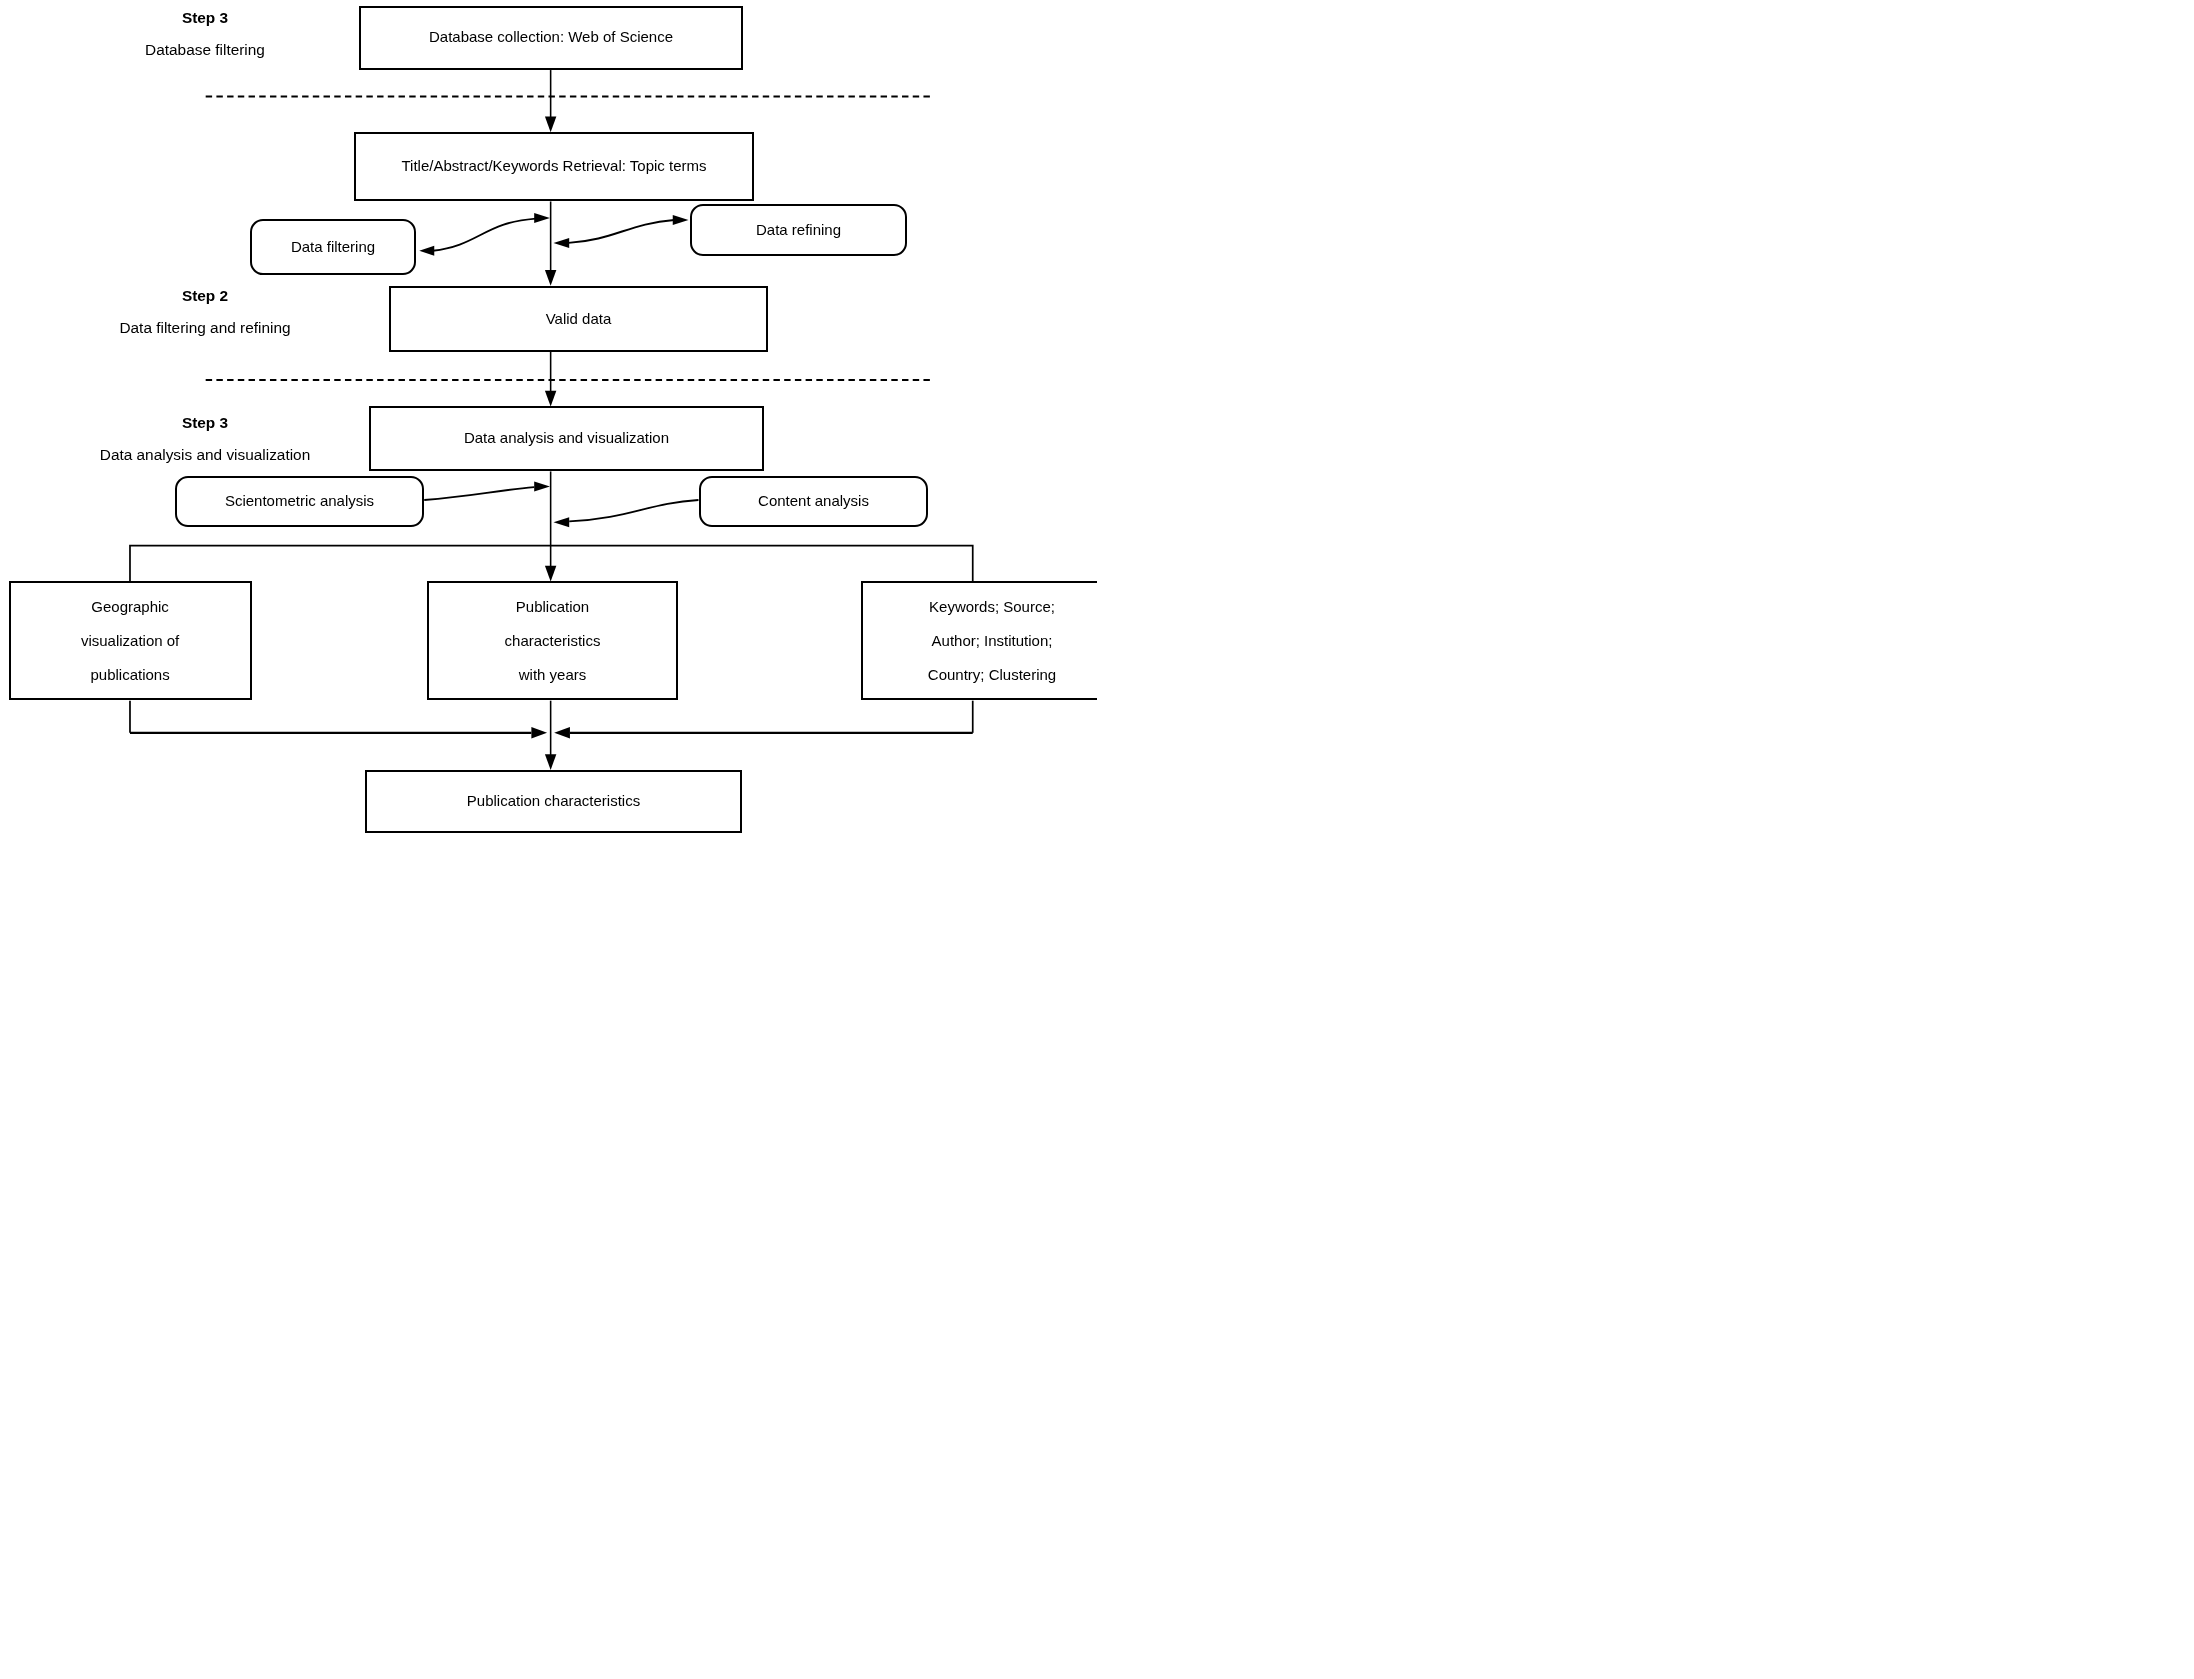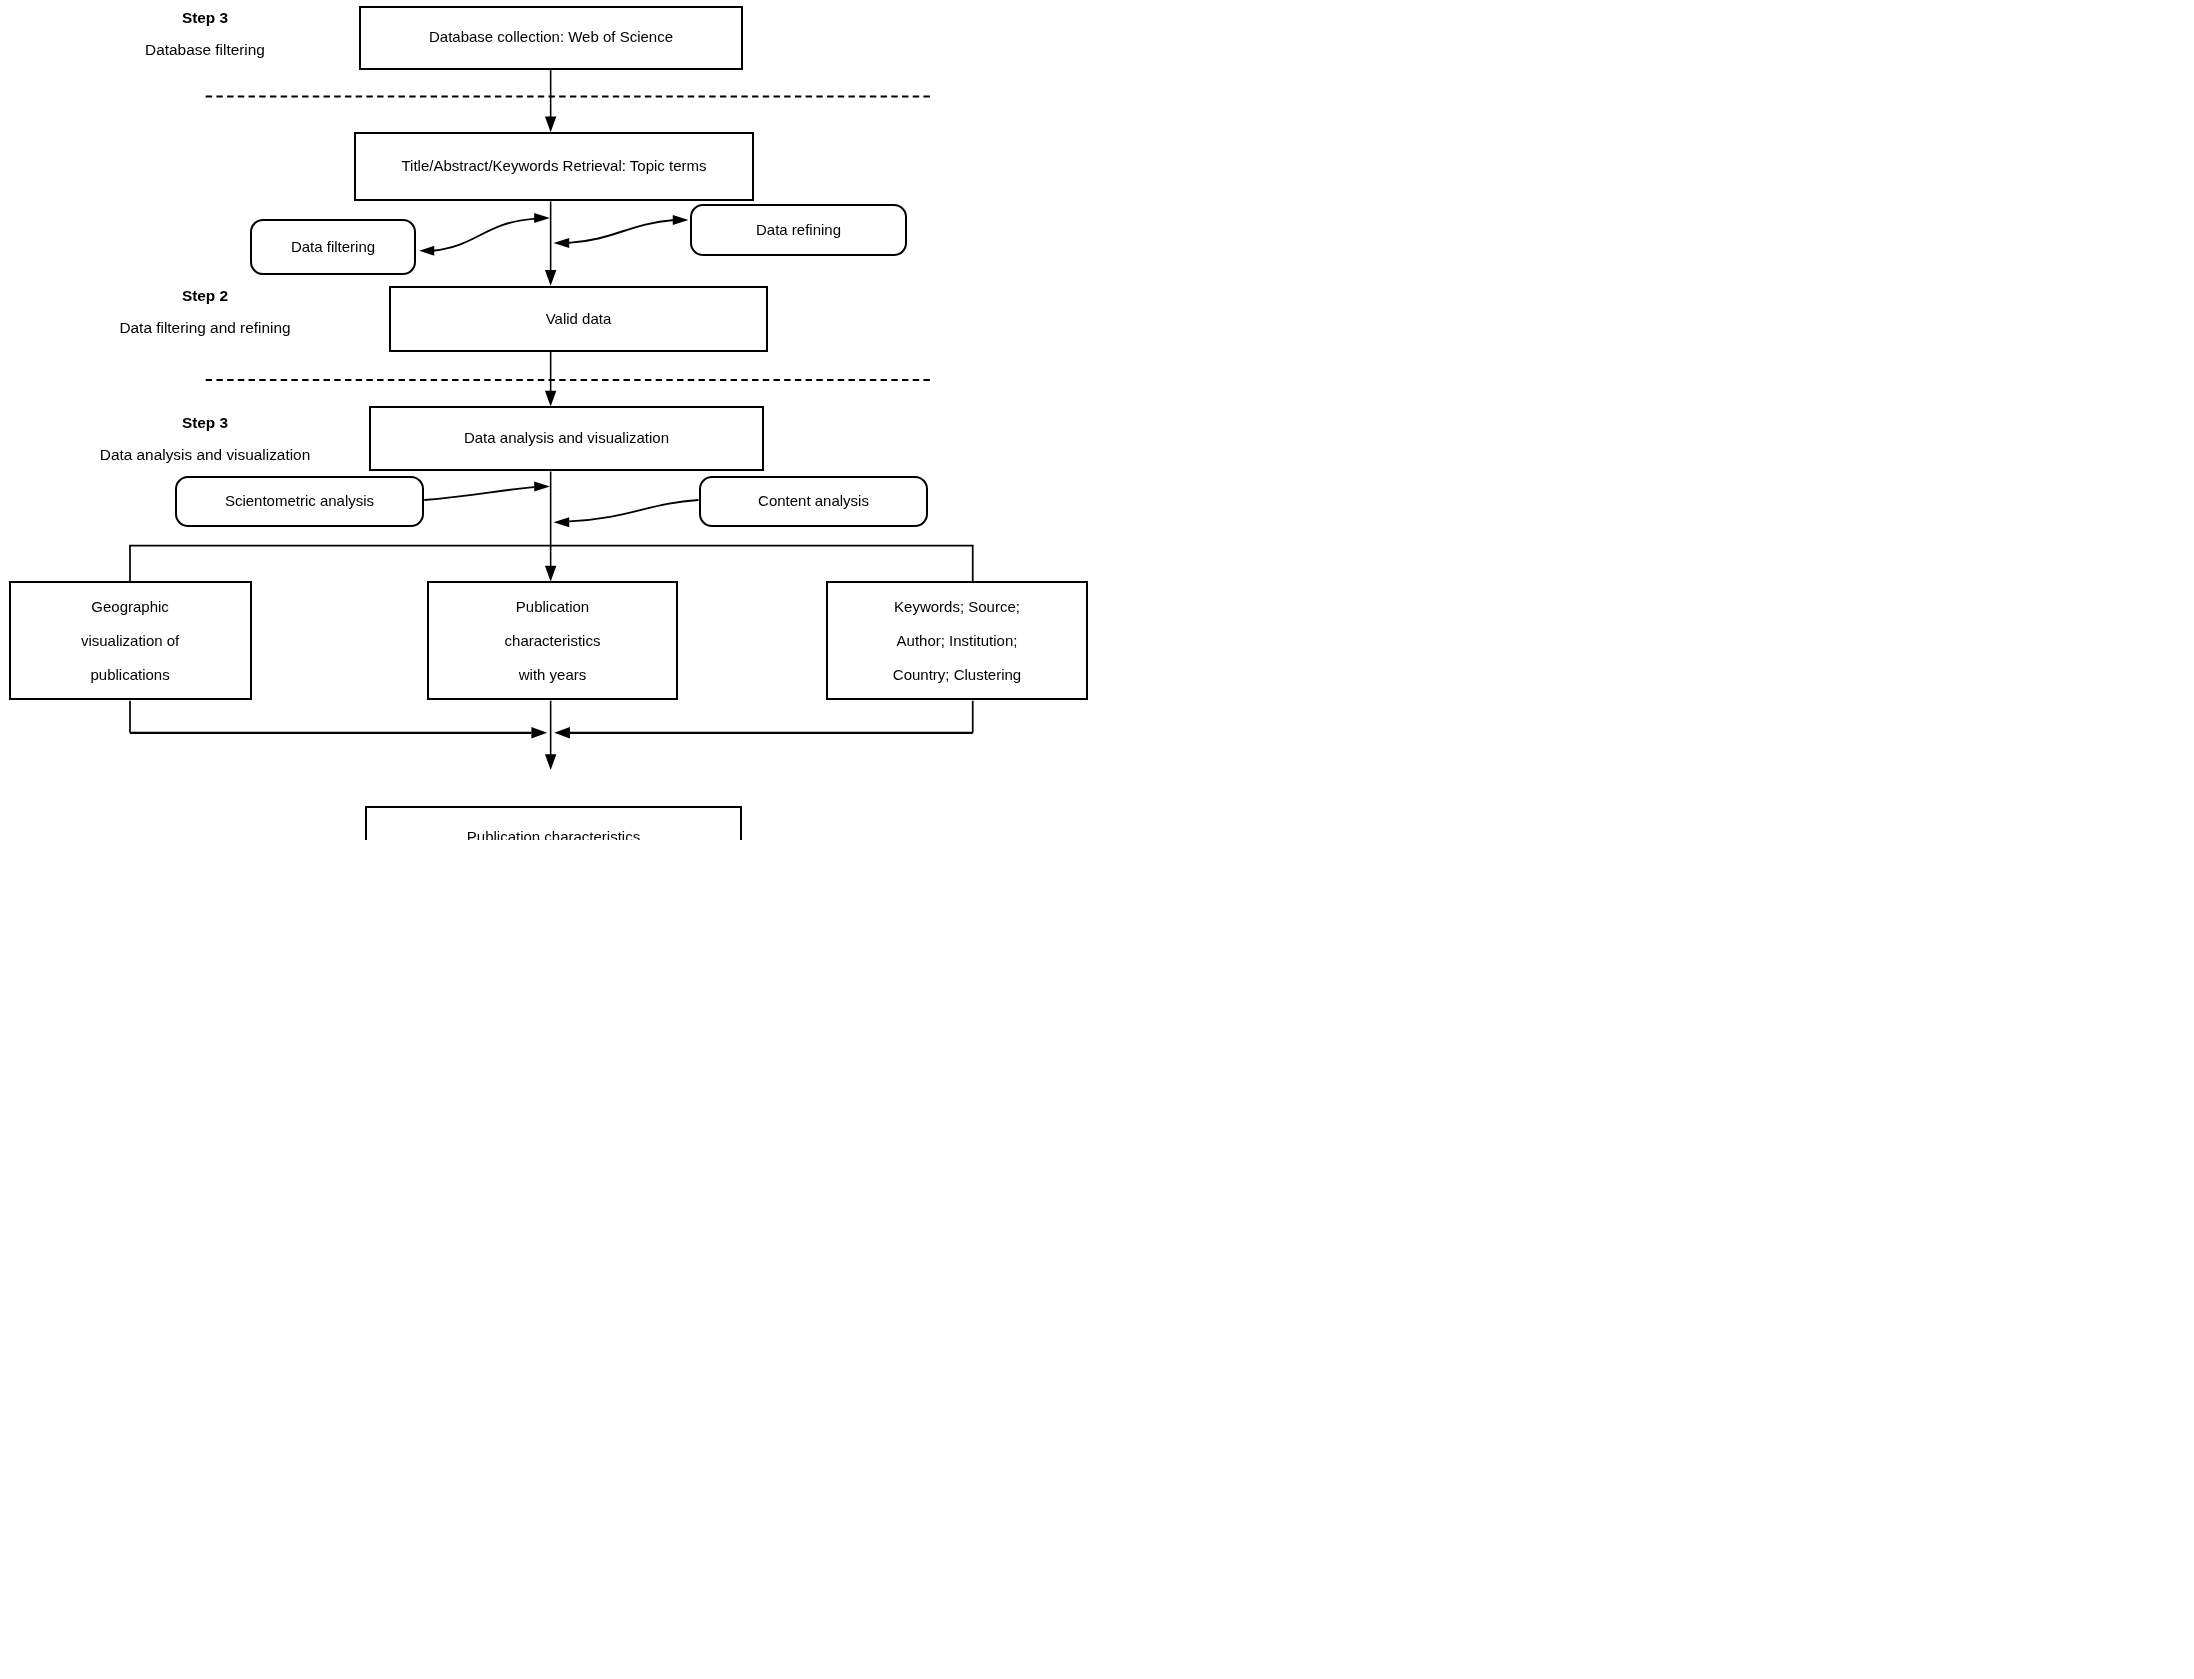--- a/index.html
+++ b/index.html
@@ -192,24 +192,24 @@
     <span>visualization of</span>
     <span>publications</span>
   </div>
 
   <div class="node multiline" style="left:427px; top:581px; width:251px; height:119px;">
     <span>Publication</span>
     <span>characteristics</span>
     <span>with years</span>
   </div>
 
-  <div class="node multiline" style="left:826px; top:581px; width:262px; height:119px;">
+  <div class="node multiline" style="left:861px; top:581px; width:262px; height:119px;">
     <span>Keywords; Source;</span>
     <span>Author; Institution;</span>
     <span>Country; Clustering</span>
   </div>
 
-  <div class="node" style="left:365px; top:770px; width:377px; height:63px;margin-top:36px;">
+  <div class="node" style="left:365px; top:770px; width:377px; height:63px;">
     <span>Publication characteristics</span>
   </div>
 
 </div>
 
 
 </body></html>

